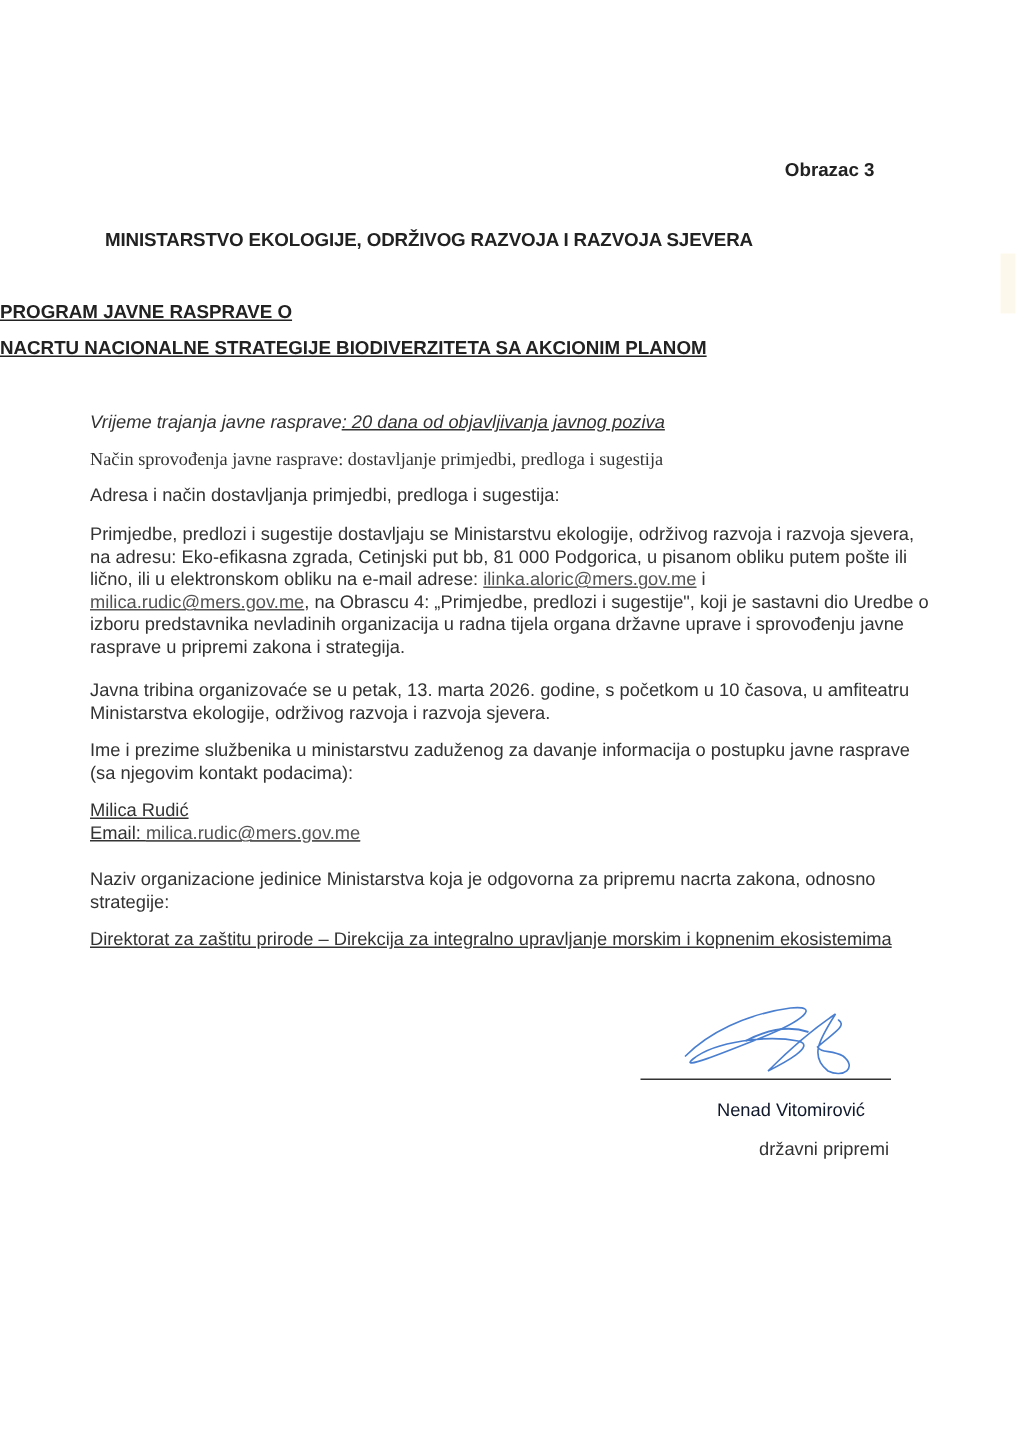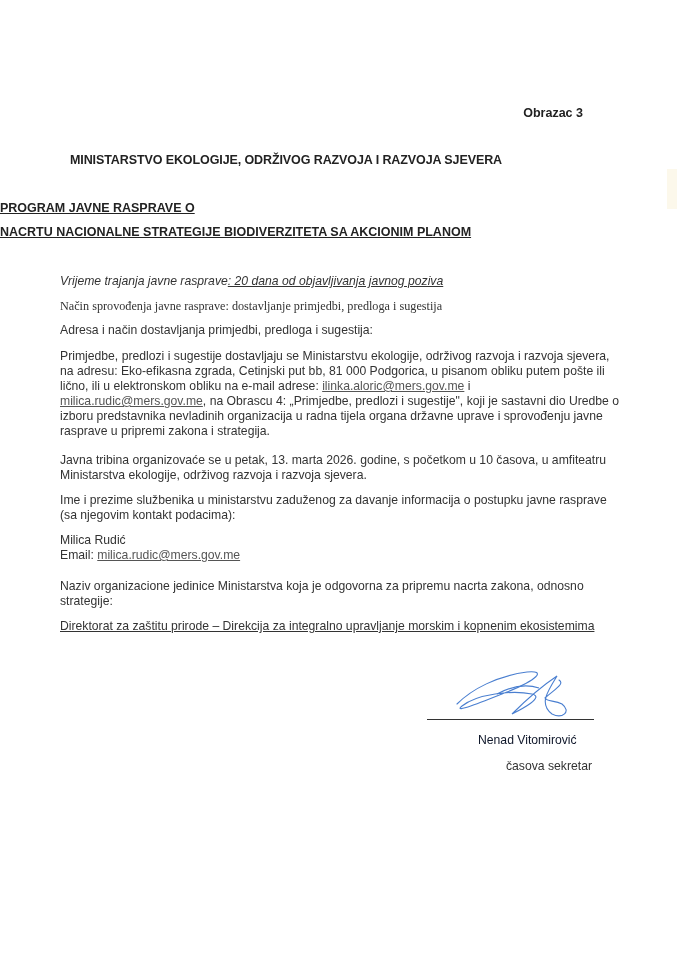--- a/index.html
+++ b/index.html
@@ -16,21 +16,21 @@
     .title1 span, .title2 span { text-decoration: underline; }
     .body { position: absolute; left: 60px; width: 560px; font-size: 12.2px; line-height: 15px; color: #333; }
     .u { text-decoration: underline; }
     .link { text-decoration: underline; color: #555; }
     .p1 { top: 245px; font-style: italic; }
     .p2 { top: 270px; font-family: Liberation Serif, serif; }
     .p3 { top: 294px; }
     .p4 { top: 320px; }
     .p5 { top: 424px; }
     .p6 { top: 464px; }
-    .p7 { top: 504px; }
+    .p7 { top: 504px; text-decoration: underline; }
     .p8 { top: 550px; }
     .p9 { top: 590px; }
     .sig-area { position: absolute; left: 427px; top: 635px; width: 168px; height: 60px; }
     .sig-line { position: absolute; left: 427px; top: 690px; width: 167px; height: 1px; background: #333; }
     .signer-name { position: absolute; left: 478px; top: 704px; font-size: 12.2px; color:#0f172a; }
     .signer-title { position: absolute; left: 506px; top: 730px; font-size: 12.2px; color:#333; }
     .edge-stain { position: absolute; right: 2px; top: 140px; width: 10px; height: 40px; background: #fbf6e6; opacity: 0.8; }
   </style>
 </head>
 <body>
@@ -63,14 +63,14 @@
 
   <div class="body p8">Naziv organizacione jedinice Ministarstva koja je odgovorna za pripremu nacrta zakona, odnosno strategije:</div>
   <div class="body p9 u">Direktorat za zaštitu prirode – Direkcija za integralno upravljanje morskim i kopnenim ekosistemima</div>
 
   <svg class="sig-area" viewBox="0 0 168 60">
     <path d="M30 40 C 45 25, 70 12, 100 8 C 120 6, 110 16, 80 28 C 55 38, 25 50, 35 42 C 50 30, 85 26, 105 30 C 118 33, 95 45, 85 50 C 100 35, 115 22, 130 12 C 120 28, 112 40, 125 50 C 135 55, 145 48, 135 40 C 128 36, 120 38, 118 34 C 128 25, 138 20, 132 16" fill="none" stroke="#4a7fd0" stroke-width="1.1" stroke-linecap="round"></path>
     <path d="M70 30 C 85 22, 100 20, 112 24" fill="none" stroke="#4a7fd0" stroke-width="1.3"></path>
   </svg>
   <div class="sig-line"></div>
   <div class="signer-name">Nenad Vitomirović</div>
-  <div class="signer-title">časova sekretar</div>
+  <div class="signer-title">državni pripremi</div>
 </div>
 
 </body></html>

